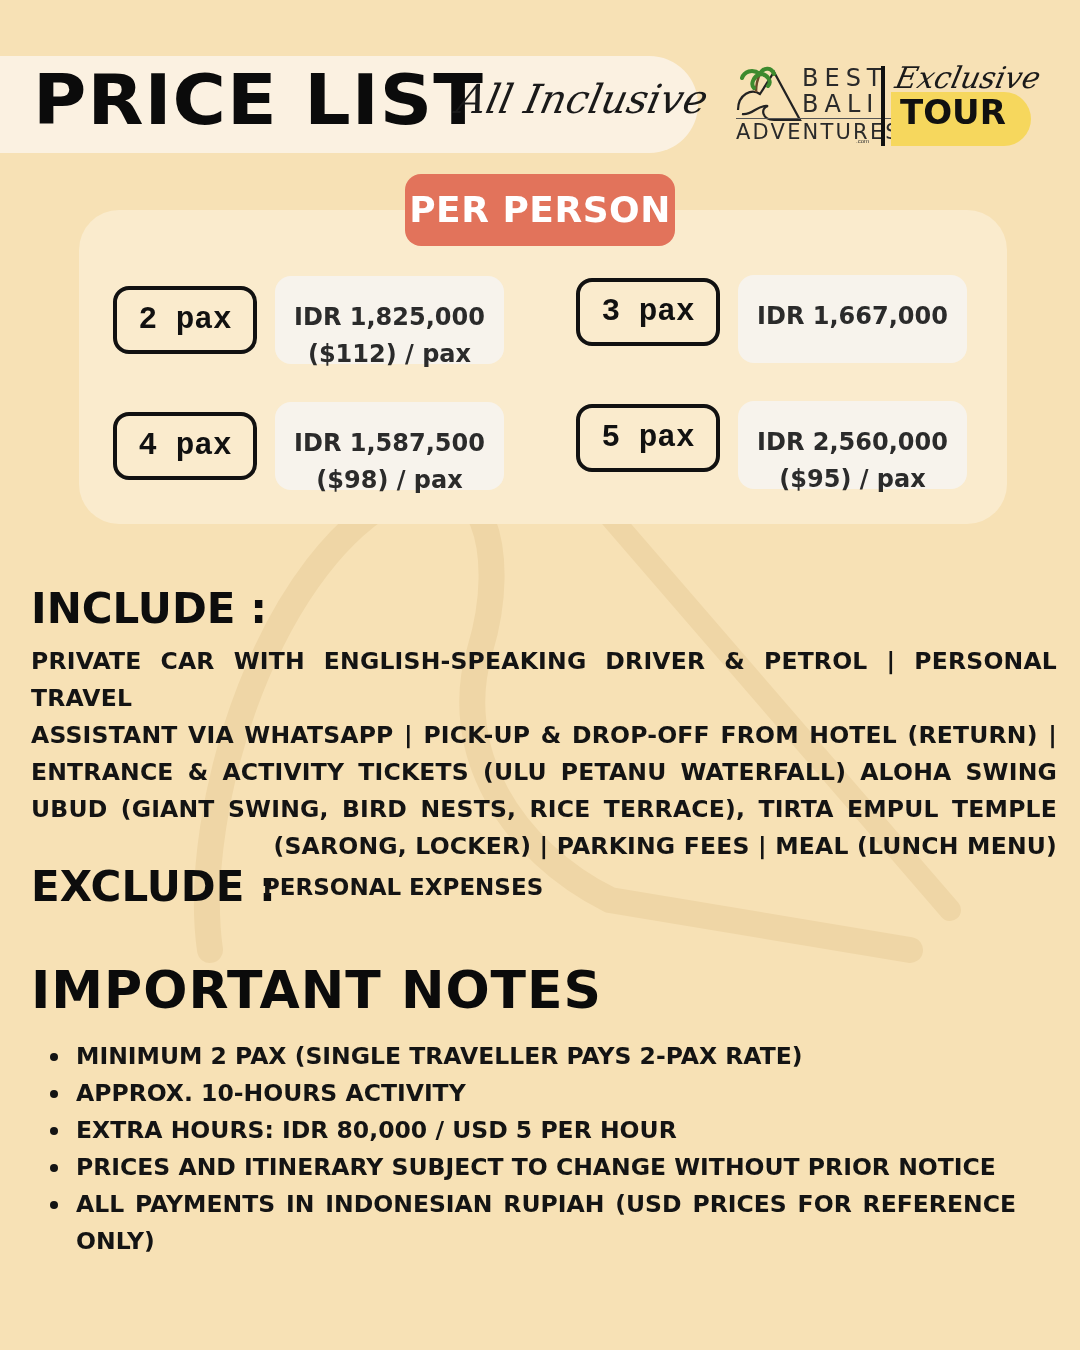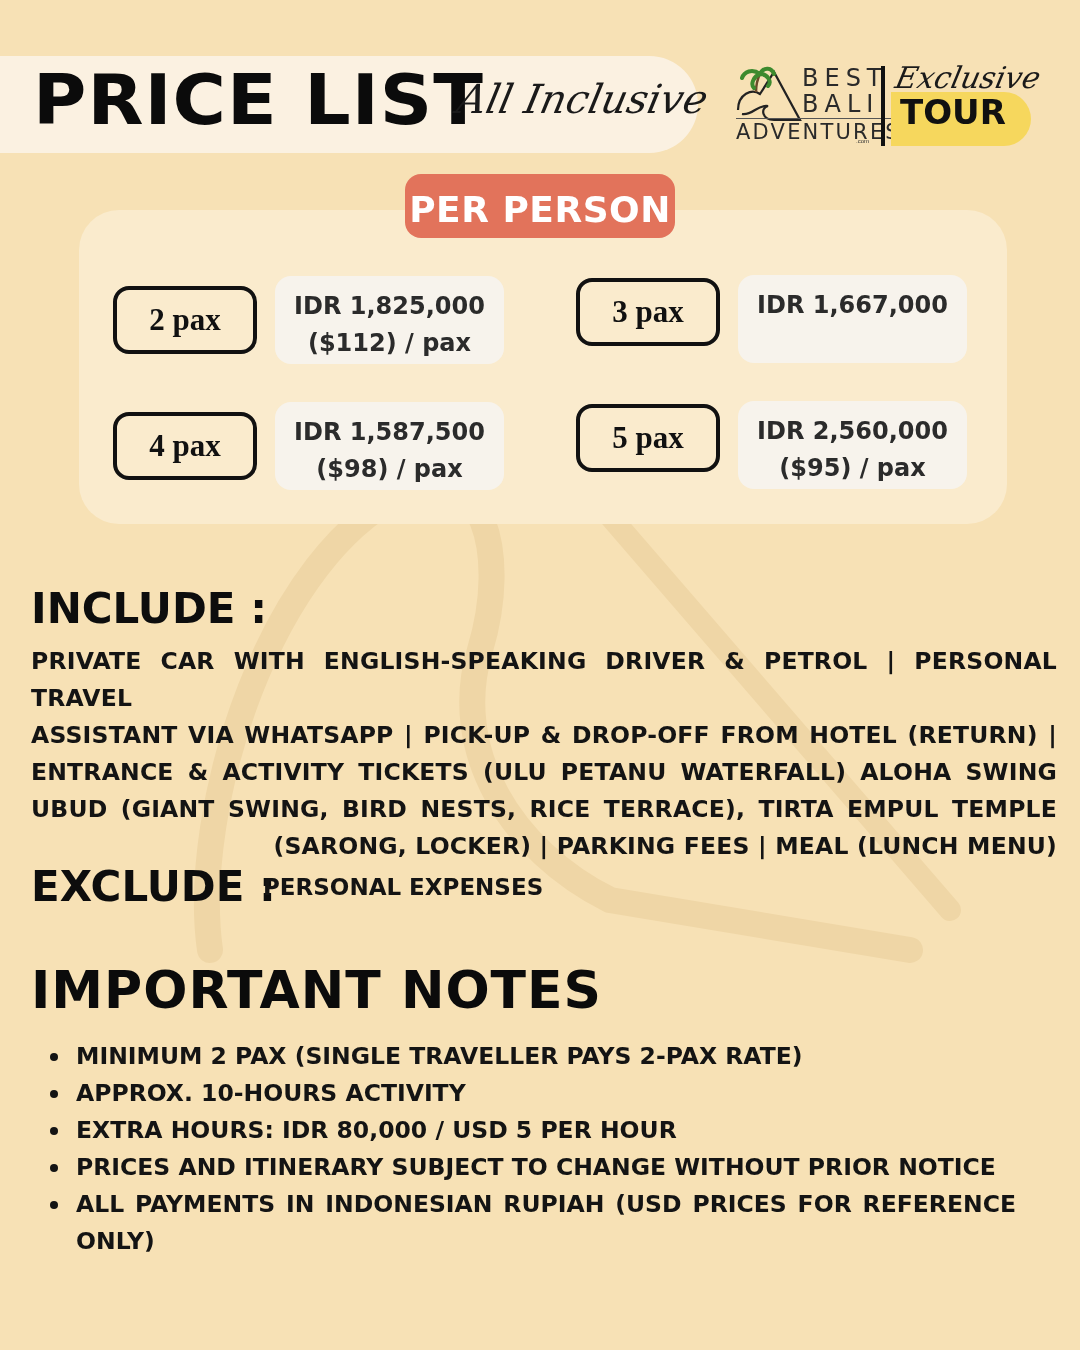--- a/index.html
+++ b/index.html
@@ -61,36 +61,36 @@
     .logo-tour {
       position: absolute; left: 166px; top: 30px;
       font-family: "DejaVu Sans", sans-serif; font-weight: bold; font-size: 34px; color: #111;
     }
     
     .price-panel {
       position: absolute; left: 79px; top: 210px; width: 928px; height: 314px;
       background: #faebcd; border-radius: 40px;
     }
     .per-person {
-      position: absolute; left: 405px; top: 174px; width: 270px; height: 64px;
+      position: absolute; left: 405px; top: 174px; width: 270px; height: 72px;
       background: #e2735b; border-radius: 16px;
       color: #fff; font-family: "DejaVu Sans", sans-serif; font-weight: bold;
       font-size: 36px; text-align: center; line-height: 72px; letter-spacing: 0.5px;
     }
     .pax-box {
       position: absolute; width: 144px; height: 68px;
       border: 4px solid #111; border-radius: 16px;
-      font-family: Liberation Serif, serif; font-weight: bold; font-size: 31px;
+      font-family: Liberation Mono, monospace; font-weight: bold; font-size: 31px;
       text-align: center; line-height: 60px; color: #111;
     }
     .price-box {
       position: absolute; width: 229px; height: 88px;
       background: #f7f3ec; border-radius: 16px;
       text-align: center; font-family: "DejaVu Sans", sans-serif; font-weight: bold;
-      font-size: 24px; color: #2b2b2b; padding-top: 12px; line-height: 37px;
+      font-size: 24px; color: #2b2b2b; padding-top: 23px; line-height: 37px;
     }
     
     .section-head {
       position: absolute; left: 31px;
       font-family: "DejaVu Sans", sans-serif; font-weight: bold; font-size: 42px; color: #0d0d0d;
     }
     .include-body {
       position: absolute; left: 31px; top: 643px; width: 1026px;
       font-family: "DejaVu Sans", sans-serif; font-weight: bold; font-size: 23.5px;
       line-height: 37px; text-align: justify; color: #141414; letter-spacing: 0.2px;

